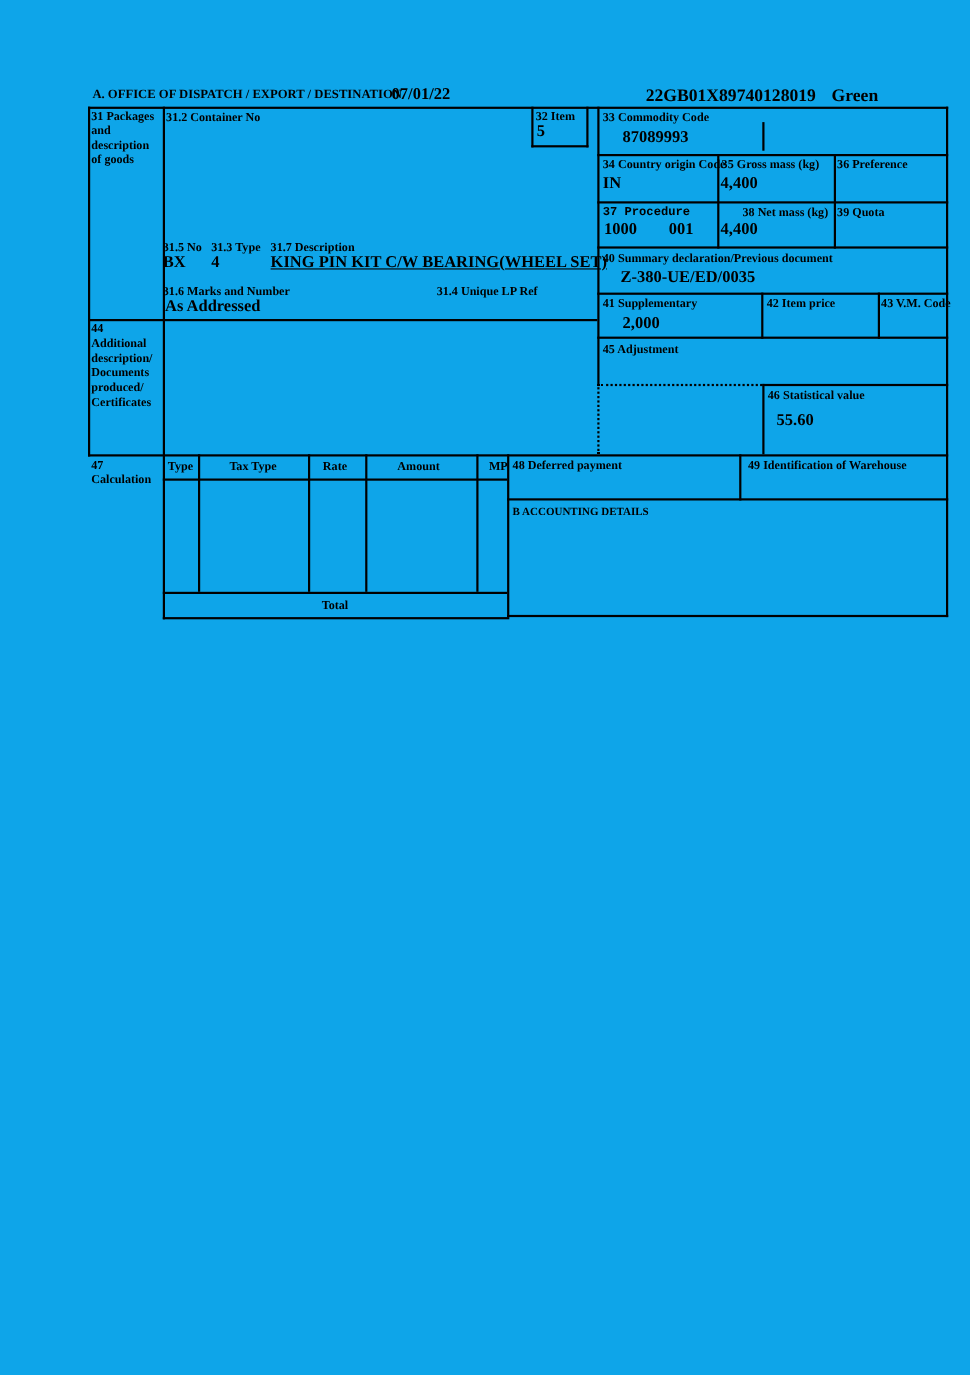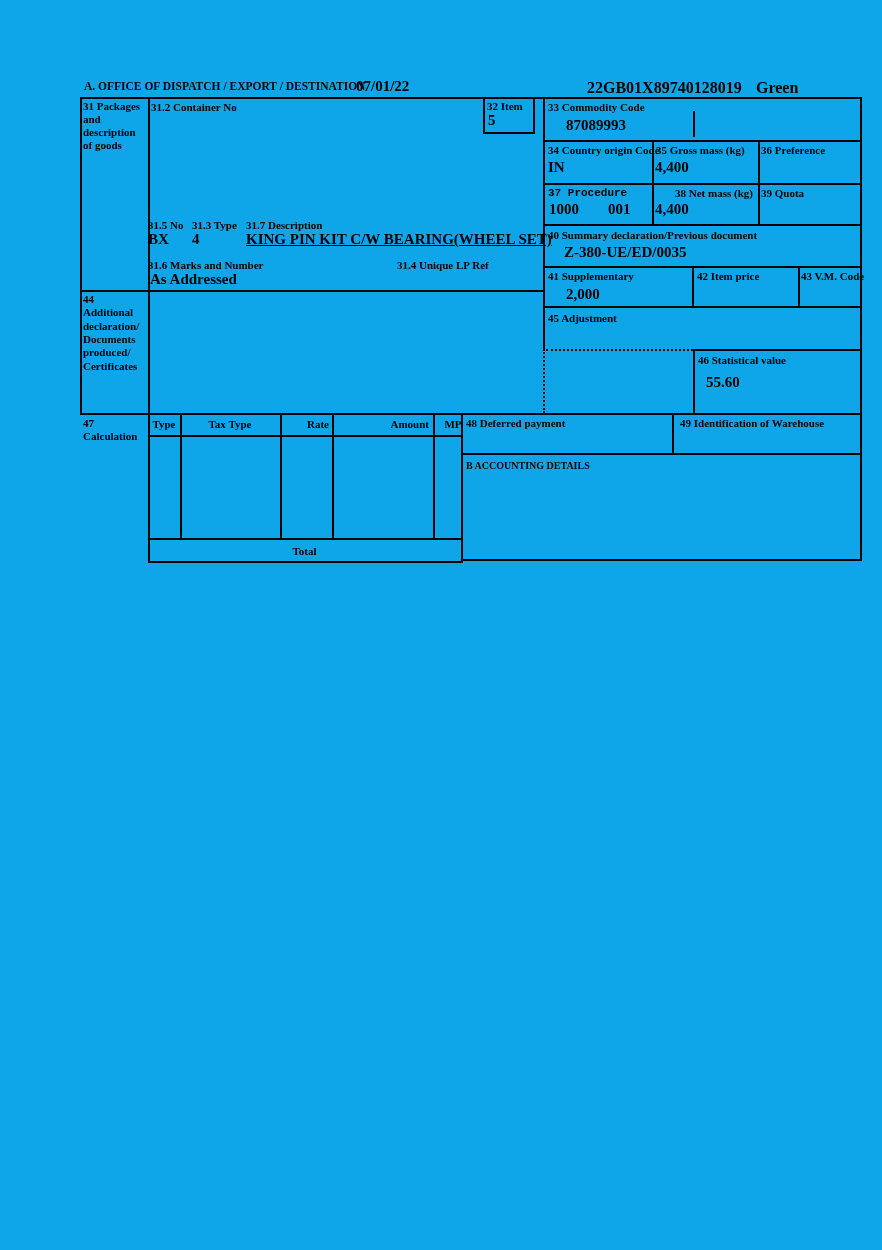--- a/index.html
+++ b/index.html
@@ -6,21 +6,21 @@
   #page{position:relative;width:882px;height:1250px;background:#0ea5e9;
         font-family:"Liberation Serif","DejaVu Serif",serif;color:#000;overflow:hidden;}
   .hl{position:absolute;height:2px;background:#000;}
   .vl{position:absolute;width:2px;background:#000;}
   .hl-dot{position:absolute;height:0;border-top:2px dotted #000;}
   .vl-dot{position:absolute;width:0;border-left:2px dotted #000;}
   .lbl{position:absolute;font-size:11px;font-weight:bold;white-space:nowrap;line-height:13px;}
   .val{position:absolute;font-size:15px;font-weight:600;white-space:nowrap;line-height:16px;}
   .hdrval{position:absolute;font-size:15px;font-weight:600;white-space:nowrap;}
   .cell{position:absolute;font-size:11px;font-weight:bold;line-height:13px;}
-  .tc{text-align:center;} .tr{text-align:right;}
+  .tc{text-align:center;} .tr{text-align:center;}
 </style>
 </head>
 <body>
 
 <div id="page">
 
   <div class="lbl" style="left:84px;top:80px;font-size:11.5px;">A.  OFFICE OF DISPATCH / EXPORT / DESTINATION</div>
   <div class="hdrval" style="left:356px;top:78px;">07/01/22</div>
   <div class="hdrval" style="left:587px;top:79px;font-size:16px;">22GB01X89740128019</div>
   <div class="hdrval" style="left:756px;top:79px;font-size:16px;">Green</div>
@@ -106,21 +106,21 @@
   <div class="lbl" style="left:697px;top:270px;">42 Item price</div>
   <div class="lbl" style="left:801px;top:270px;">43 V.M. Code</div>
 
   <div class="lbl" style="left:548px;top:312px;">45 Adjustment</div>
 
   <div class="lbl" style="left:698px;top:354px;">46 Statistical value</div>
   <div class="val" style="left:706px;top:374px;">55.60</div>
 
   <div class="lbl" style="left:83px;top:293px;">44</div>
   <div class="lbl" style="left:83px;top:306px;">Additional</div>
-  <div class="lbl" style="left:83px;top:320px;">declaration/</div>
+  <div class="lbl" style="left:83px;top:320px;">description/</div>
   <div class="lbl" style="left:83px;top:333px;">Documents</div>
   <div class="lbl" style="left:83px;top:346px;">produced/</div>
   <div class="lbl" style="left:83px;top:360px;">Certificates</div>
 
   <div class="lbl" style="left:83px;top:417px;">47</div>
   <div class="lbl" style="left:83px;top:430px;">Calculation</div>
 
   <div class="cell tc" style="left:148px;top:418px;width:32px;">Type</div>
   <div class="cell tc" style="left:180px;top:418px;width:100px;">Tax Type</div>
   <div class="cell tr" style="left:280px;top:418px;width:49px;">Rate</div>

